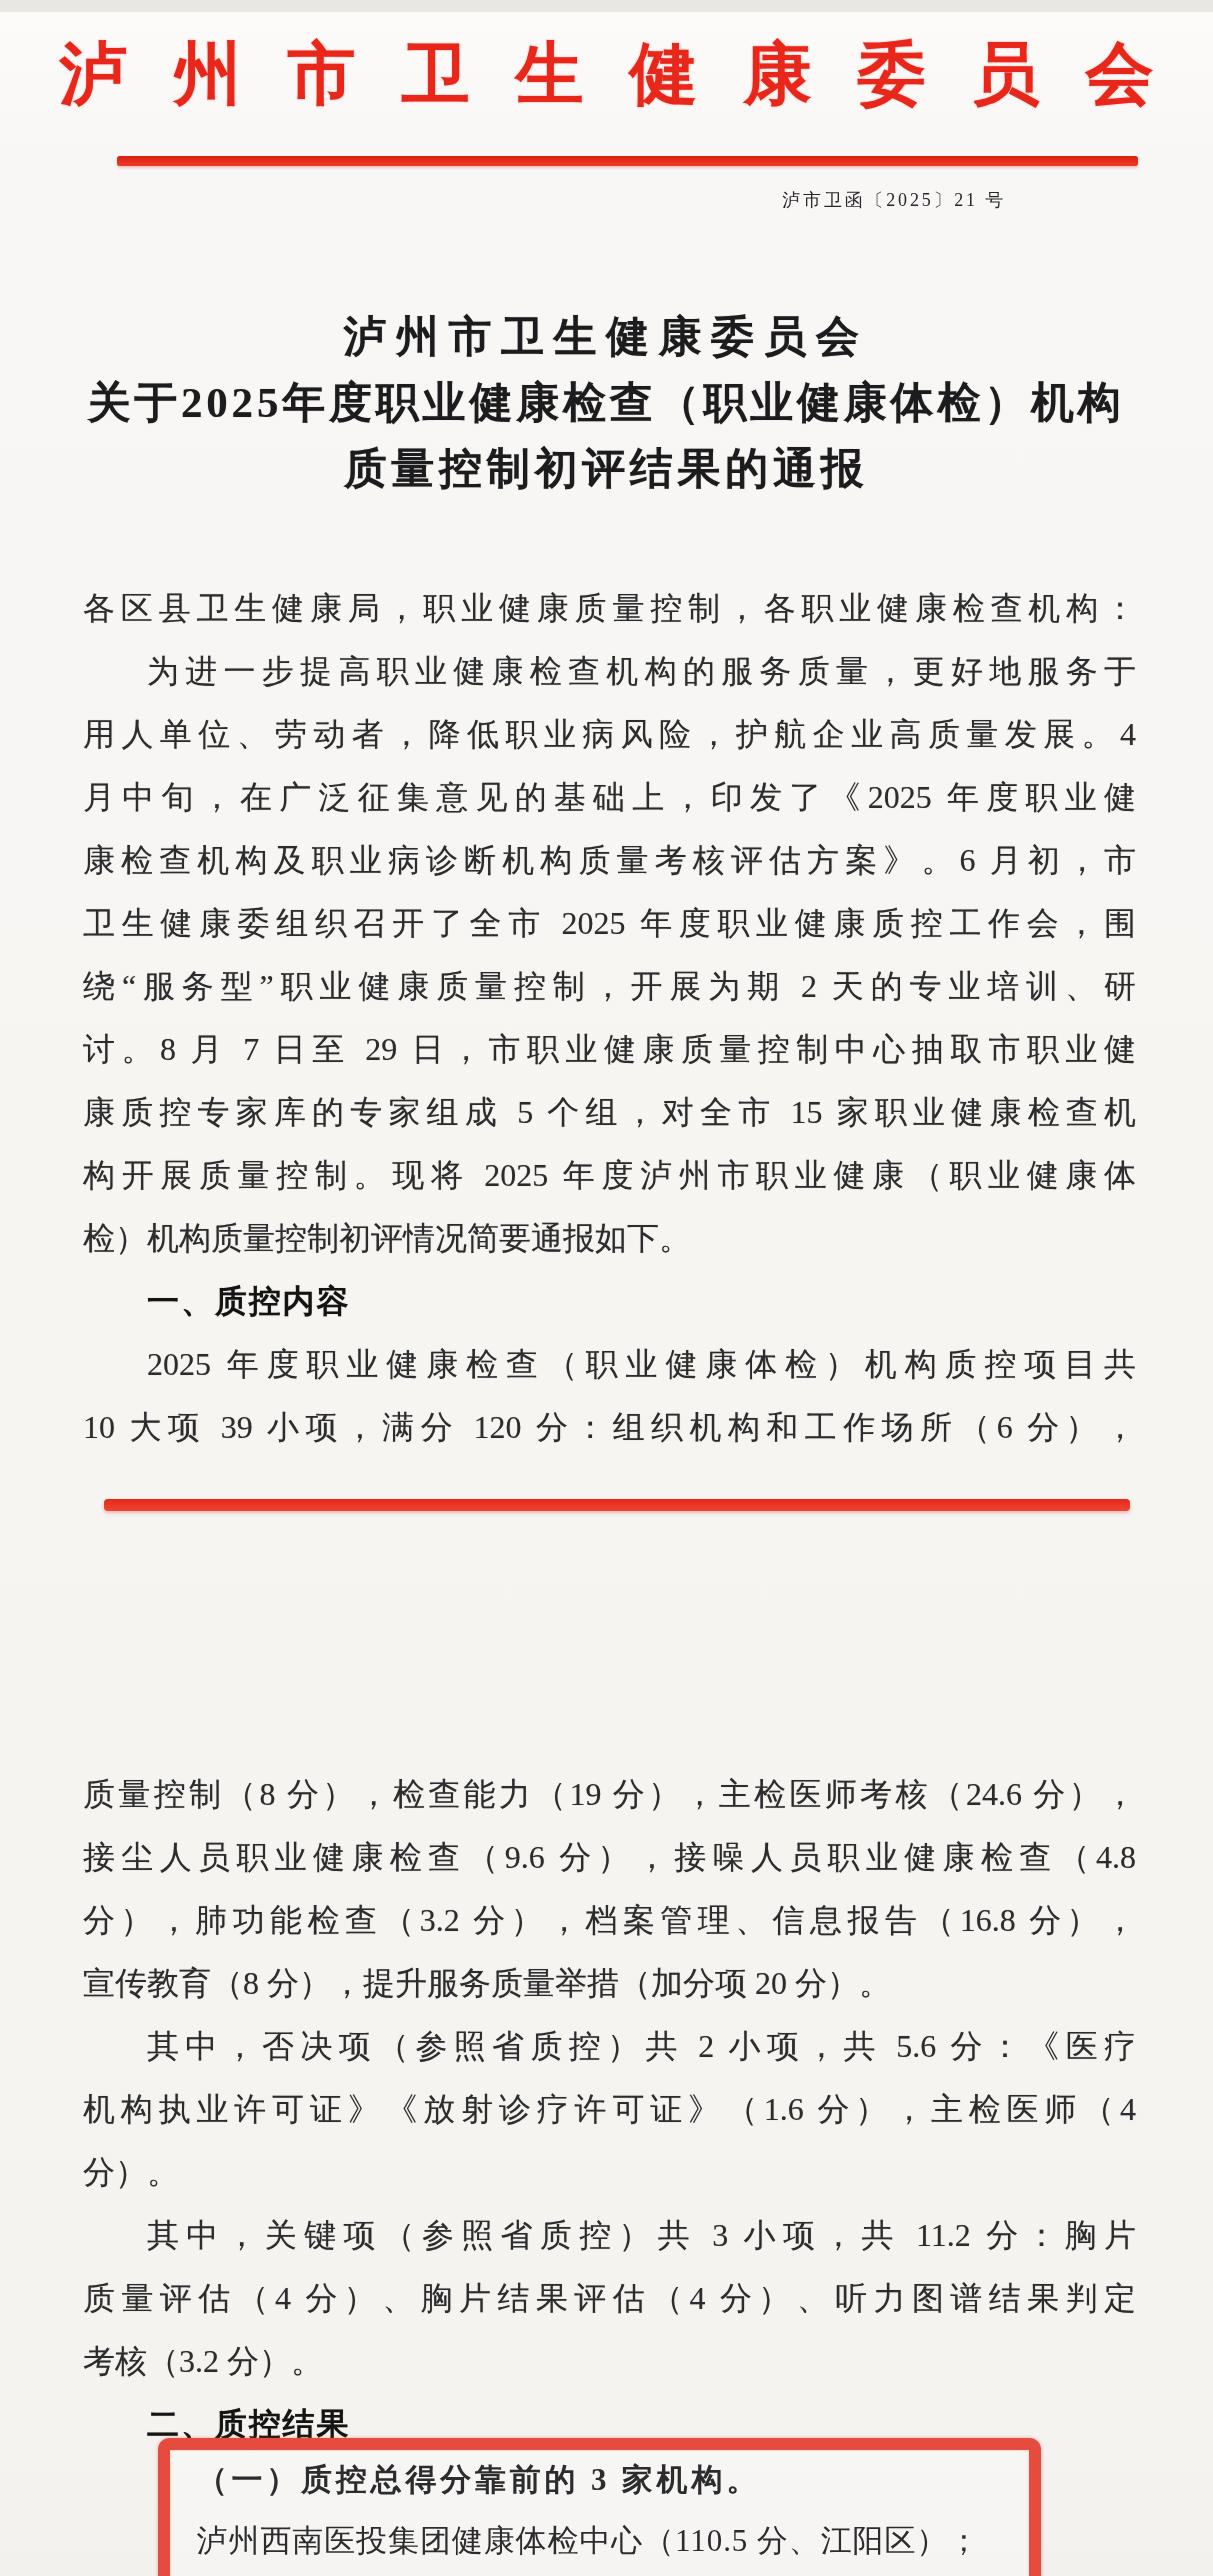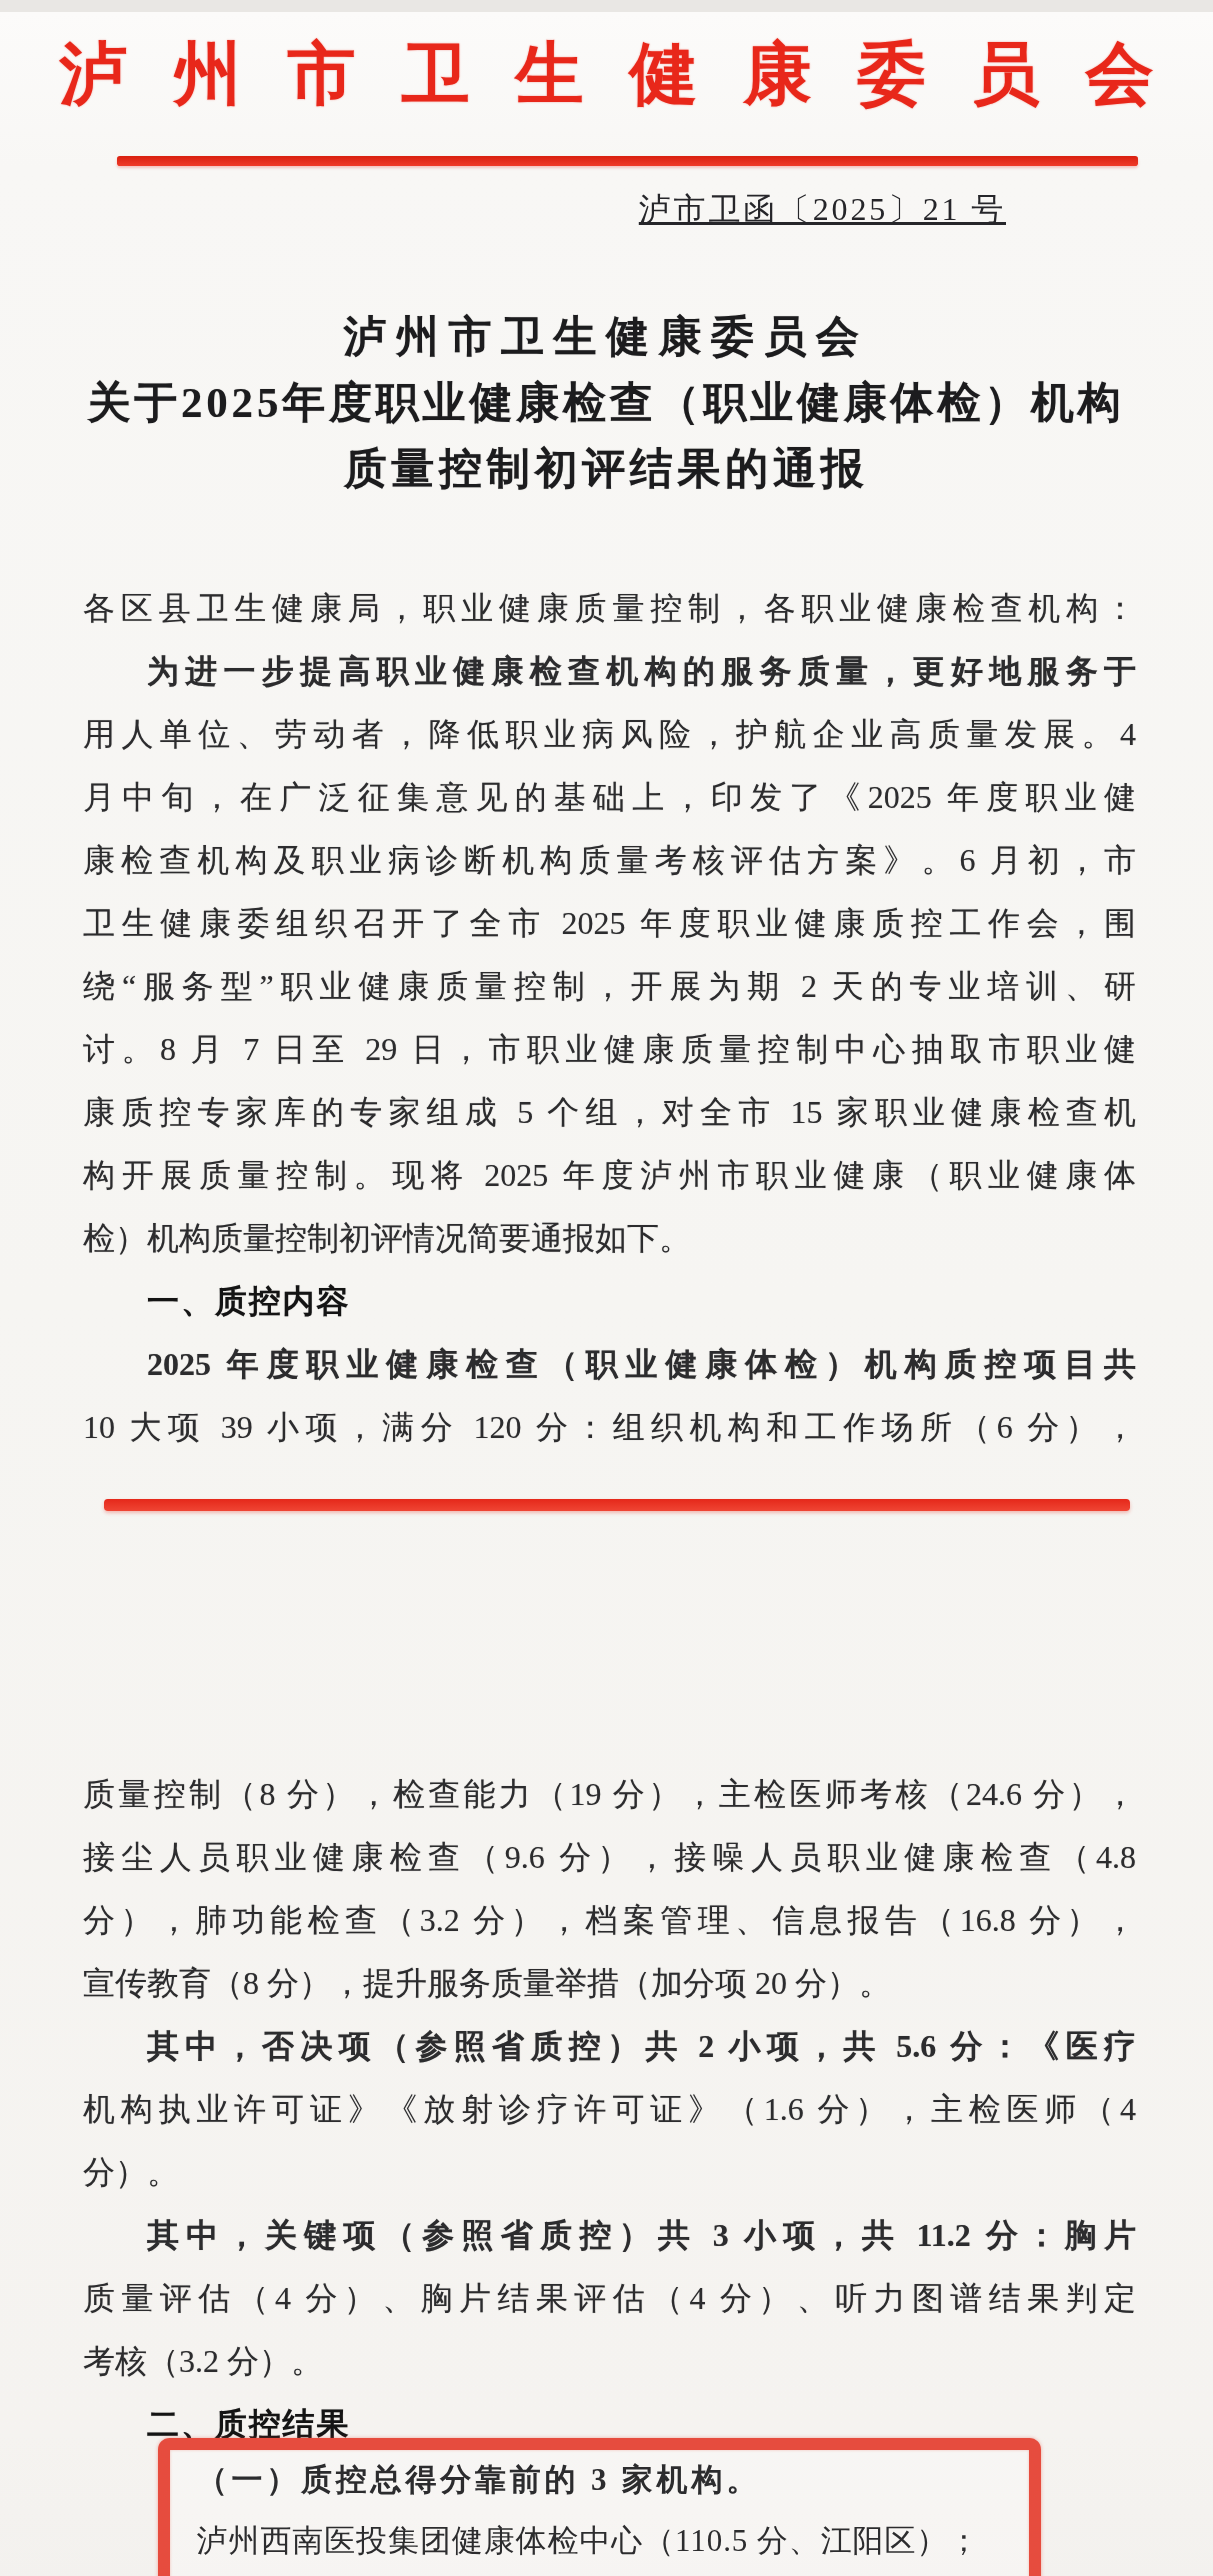--- a/index.html
+++ b/index.html
@@ -23,23 +23,22 @@
     white-space:nowrap;
   }
   .header-rule{
     position:absolute;left:117px;top:144px;
     width:1021px;height:9.5px;border-radius:2.8px;
     background:linear-gradient(180deg,#d9200f,#ef3a28);
     box-shadow:0 1.9px 2.8px rgba(232,39,26,.25);
   }
   .doc-number{
     position:absolute;top:176px;right:207px;
-    font-size:32px;color:#26262a;letter-spacing:2.8px;
+    font-size:18px;color:#26262a;letter-spacing:2.8px;
     white-space:nowrap;
-    text-decoration:underline;
   }
   
   .doc-title{
     position:absolute;top:292px;left:47px;width:1118px;
     text-align:center;color:#1c1c1e;
     font-weight:600;
     text-shadow:0 0 0.9px rgba(20,20,20,.4);
   }
   .doc-title .t{font-size:43px;line-height:66px;white-space:nowrap;}
   .doc-title .t1{letter-spacing:9.5px;}
@@ -48,21 +47,21 @@
   
   .body-block{
     position:absolute;left:83px;width:1053px;
     font-size:32px;color:#2c2c2e;
     text-shadow:0 0 0.9px rgba(30,30,30,.35);
   }
   .p1{top:565px;}
   .p2{top:1751px;}
   .line{height:63px;line-height:63px;white-space:nowrap;}
   .line.j{white-space:normal;text-align:justify;text-align-last:justify;}
-  .line.ind{padding-left:64px;font-weight:bold;}
+  .line.ind{padding-left:64px;}
   .line.heading{
     font-family:"Liberation Sans","DejaVu Sans",sans-serif;
     font-weight:bold;font-size:32px;color:#141414;
     letter-spacing:1.9px;
   }
   
   .page-rule{
     position:absolute;left:104px;top:1487px;
     width:1026px;height:12.3px;border-radius:3.8px;
     background:linear-gradient(180deg,#e5281a,#ef4534);

